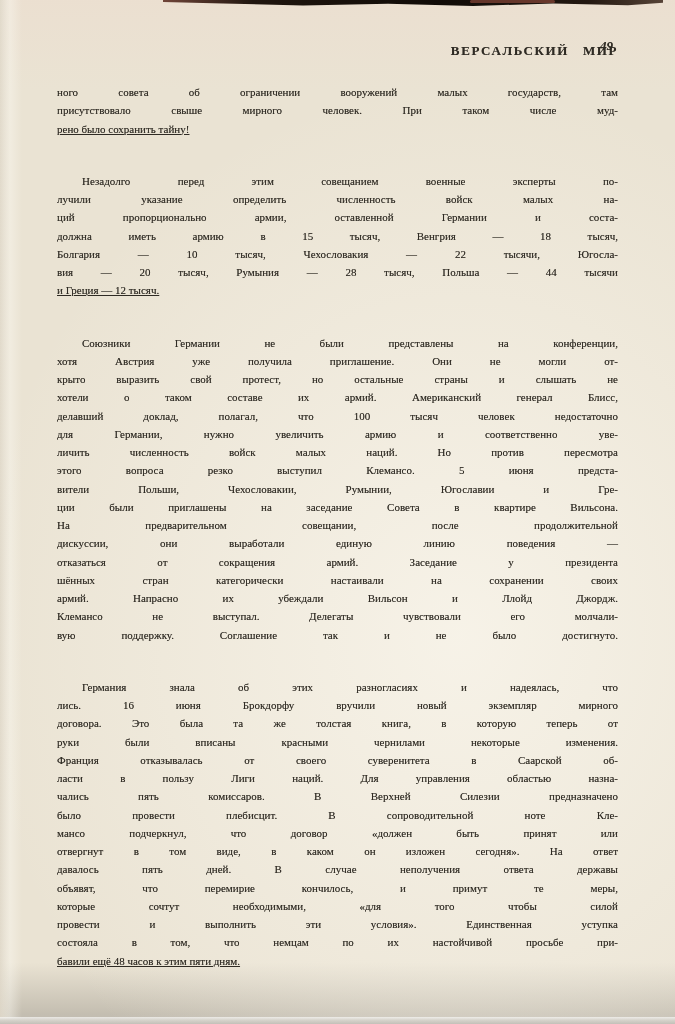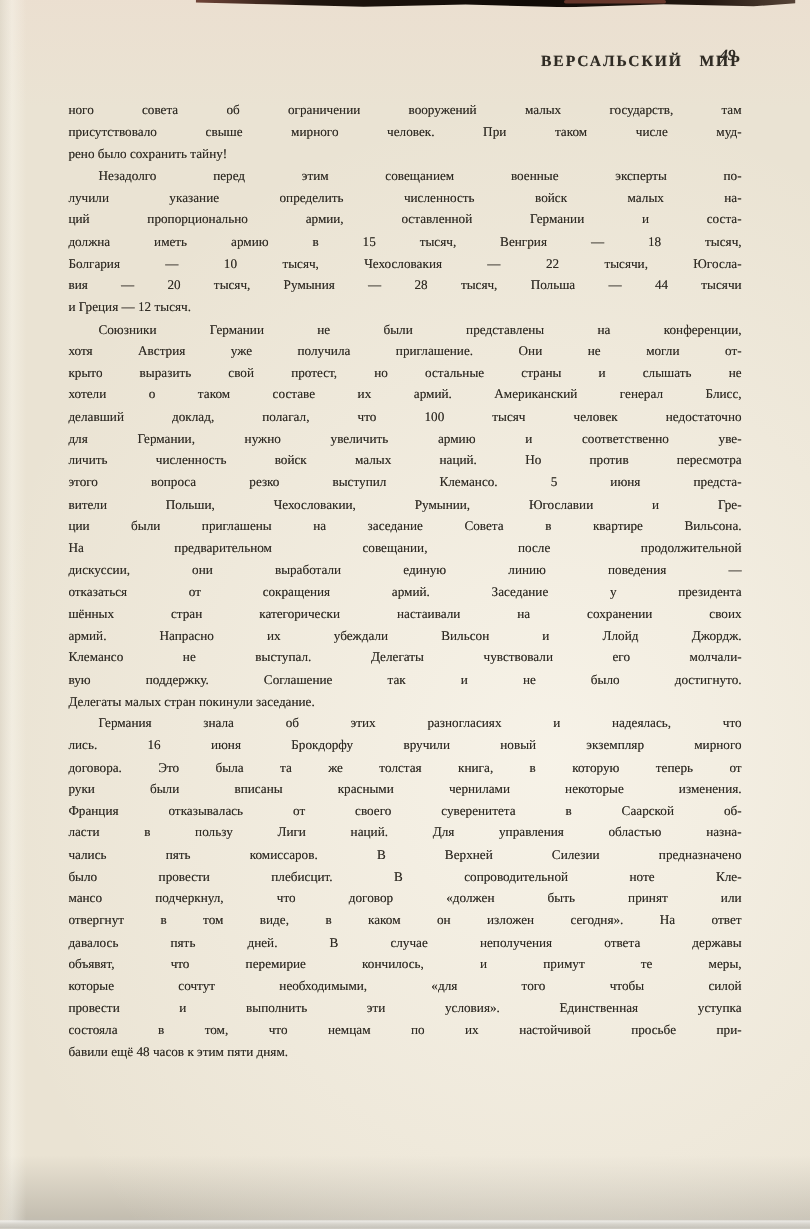--- a/index.html
+++ b/index.html
@@ -49,22 +49,22 @@
     background:linear-gradient(90deg,#2a251d 0%,#45three 0,#3d362a 18%,#241f18 38%,#423a2c 55%,#262119 75%,#3a3328 92%,#2a251d 100%);
     clip-path:polygon(0 15%,100% 0,100% 75%,55% 100%,0 80%);
   }
   .body-text{
     position:absolute; top:83px; left:57px; width:561px;
     color:var(--ink,#2f2b24);
     font-size:11px; line-height:18.25px;
     text-shadow:0 0 .55px rgba(47,43,36,.55);
   }
   .line{ text-align:justify; text-align-last:justify; white-space:normal; }
-  .line.para-start{ text-indent:25px; }
-  .line.para-end{ text-align-last:left; }
+  .line.para-start{ text-indent:25px;margin-top:34px; }
+  .line.para-end{ text-align-last:left;text-decoration:underline; }
 </style>
 </head>
 <body>
 
 <div class="stage" style="--paper: #eae3d3; --ink: #2f2b24;">
   <div class="edge-top"></div>
   <div class="edge-top-red"></div>
 
   <div class="running-title">ВЕРСАЛЬСКИЙ МИР</div>
 
@@ -93,21 +93,20 @@
       <div class="line">этого вопроса резко выступил Клемансо. 5 июня предста-</div>
       <div class="line">вители Польши, Чехословакии, Румынии, Югославии и Гре-</div>
       <div class="line">ции были приглашены на заседание Совета в квартире Вильсона.</div>
       <div class="line">На предварительном совещании, после продолжительной</div>
       <div class="line">дискуссии, они выработали единую линию поведения —</div>
       <div class="line">отказаться от сокращения армий. Заседание у президента</div>
       <div class="line">шённых стран категорически настаивали на сохранении своих</div>
       <div class="line">армий. Напрасно их убеждали Вильсон и Ллойд Джордж.</div>
       <div class="line">Клемансо не выступал. Делегаты чувствовали его молчали-</div>
       <div class="line">вую поддержку. Соглашение так и не было достигнуто.</div>
-      <div class="line para-end">Делегаты малых стран покинули заседание.</div>
       <div class="line para-start">Германия знала об этих разногласиях и надеялась, что</div>
       <div class="line">лись. 16 июня Брокдорфу вручили новый экземпляр мирного</div>
       <div class="line">договора. Это была та же толстая книга, в которую теперь от</div>
       <div class="line">руки были вписаны красными чернилами некоторые изменения.</div>
       <div class="line">Франция отказывалась от своего суверенитета в Саарской об-</div>
       <div class="line">ласти в пользу Лиги наций. Для управления областью назна-</div>
       <div class="line">чались пять комиссаров. В Верхней Силезии предназначено</div>
       <div class="line">было провести плебисцит. В сопроводительной ноте Кле-</div>
       <div class="line">мансо подчеркнул, что договор «должен быть принят или</div>
       <div class="line">отвергнут в том виде, в каком он изложен сегодня». На ответ</div>

